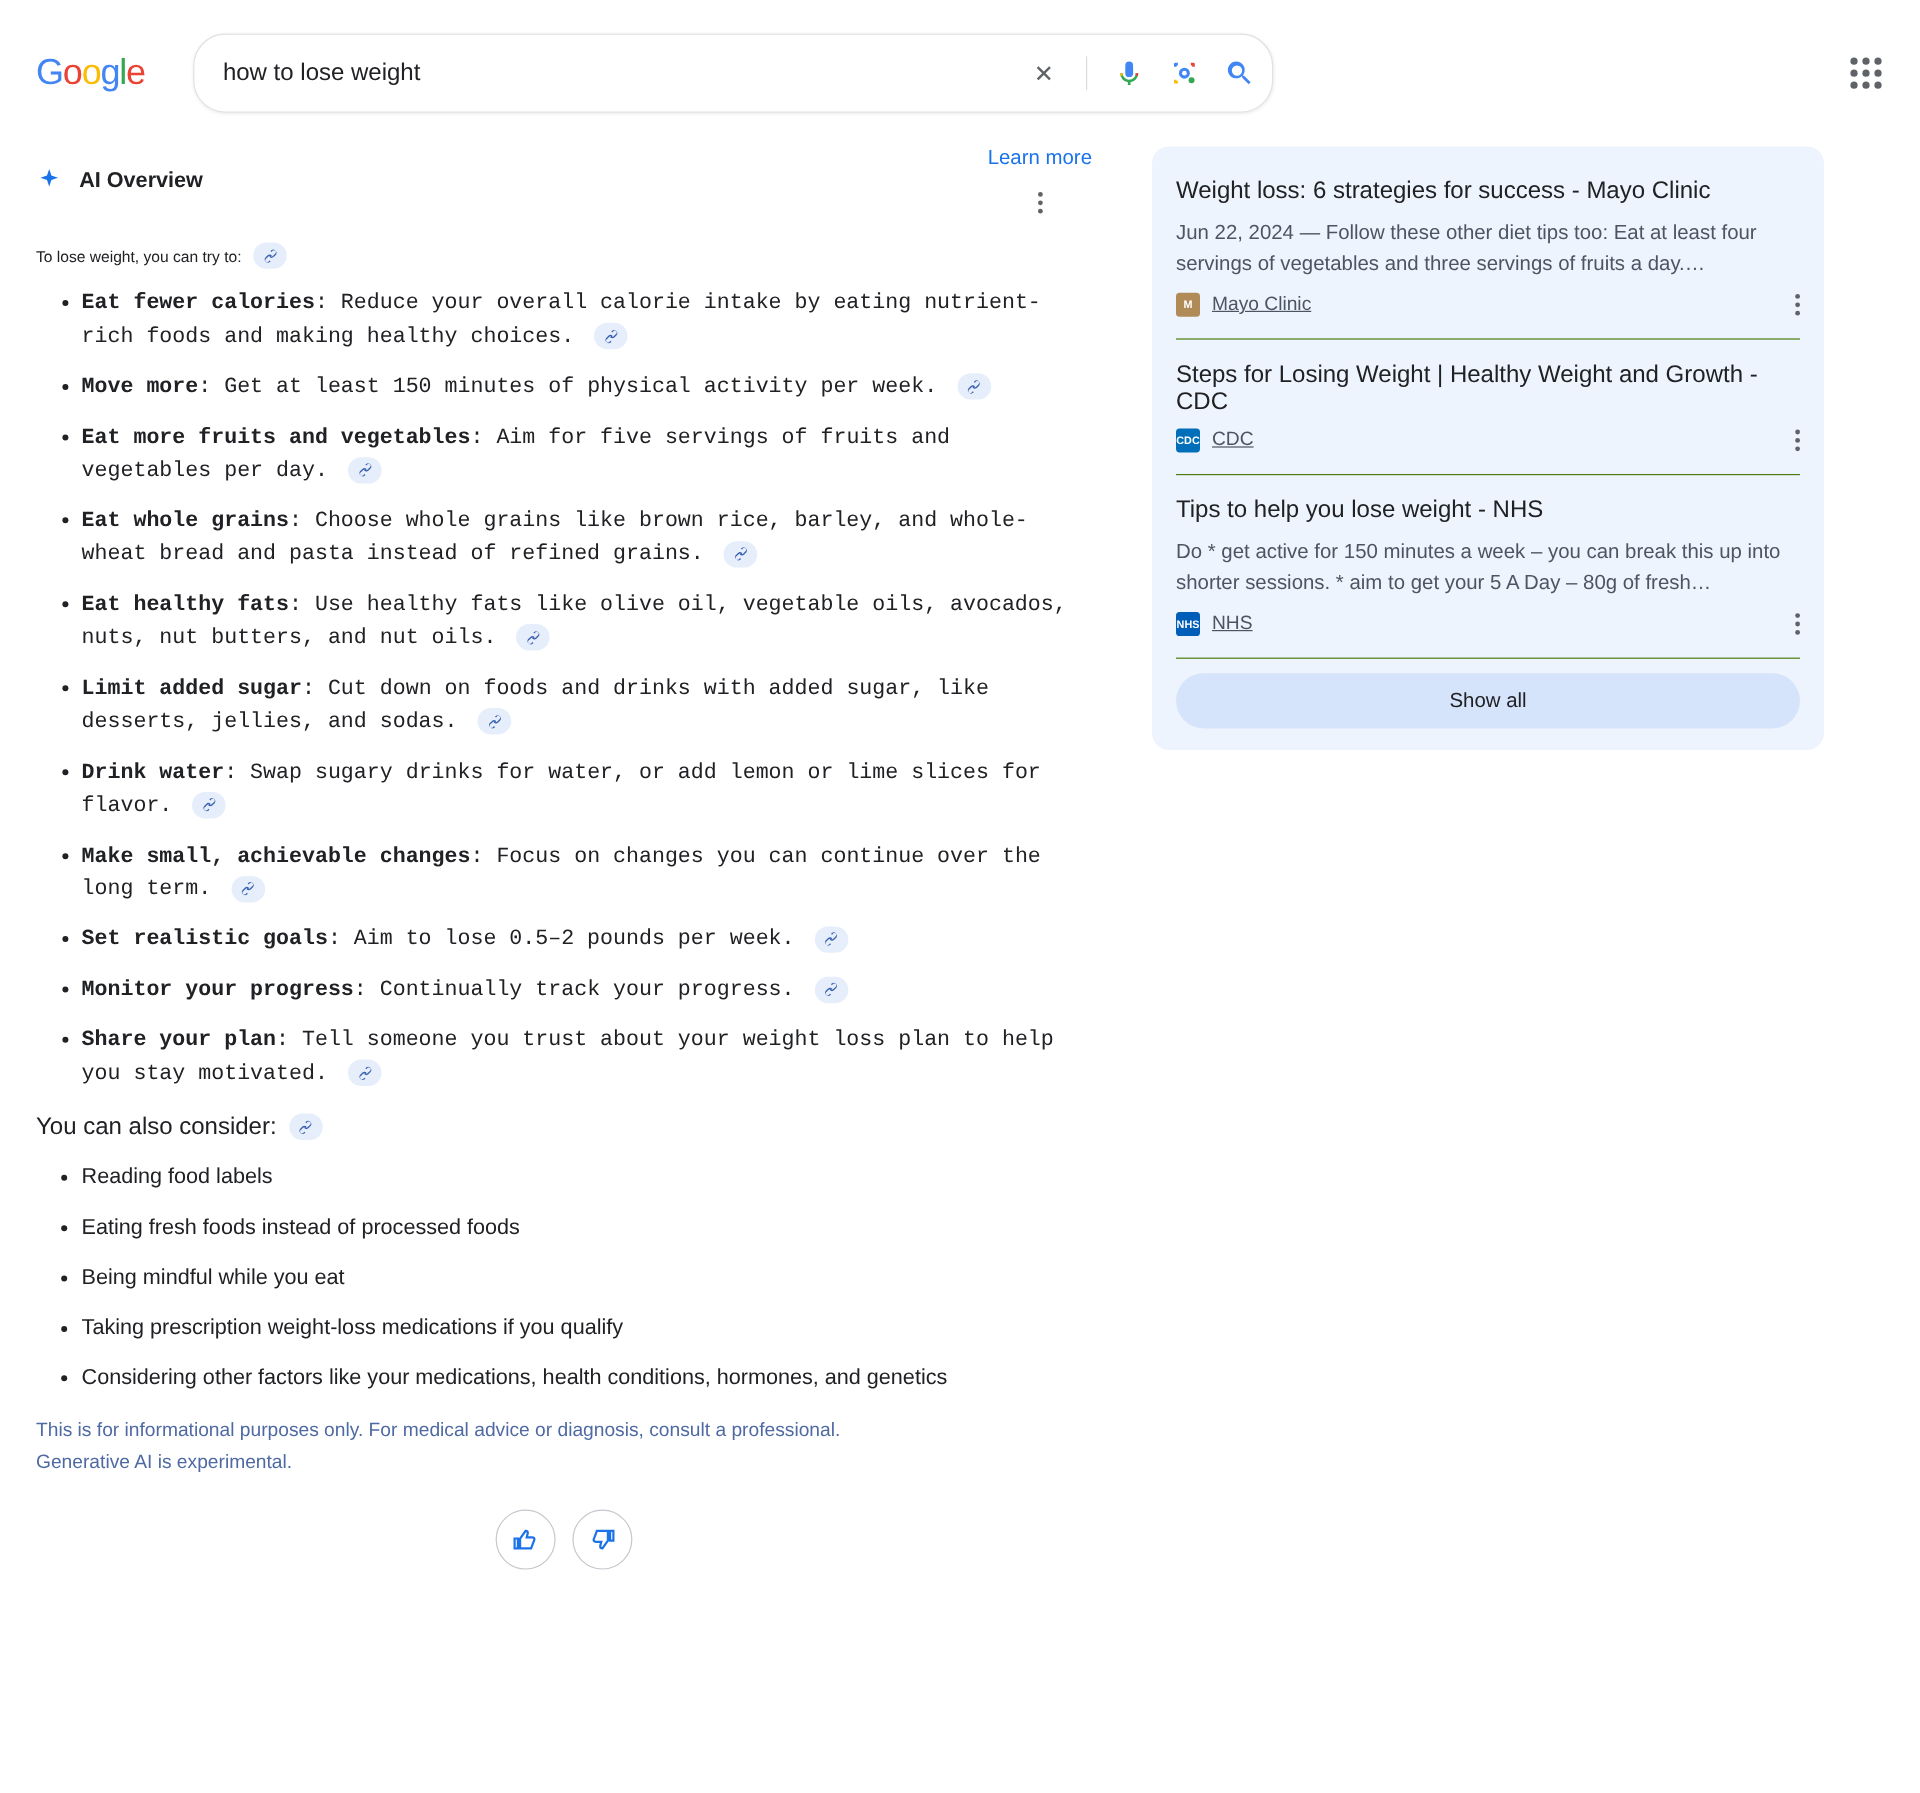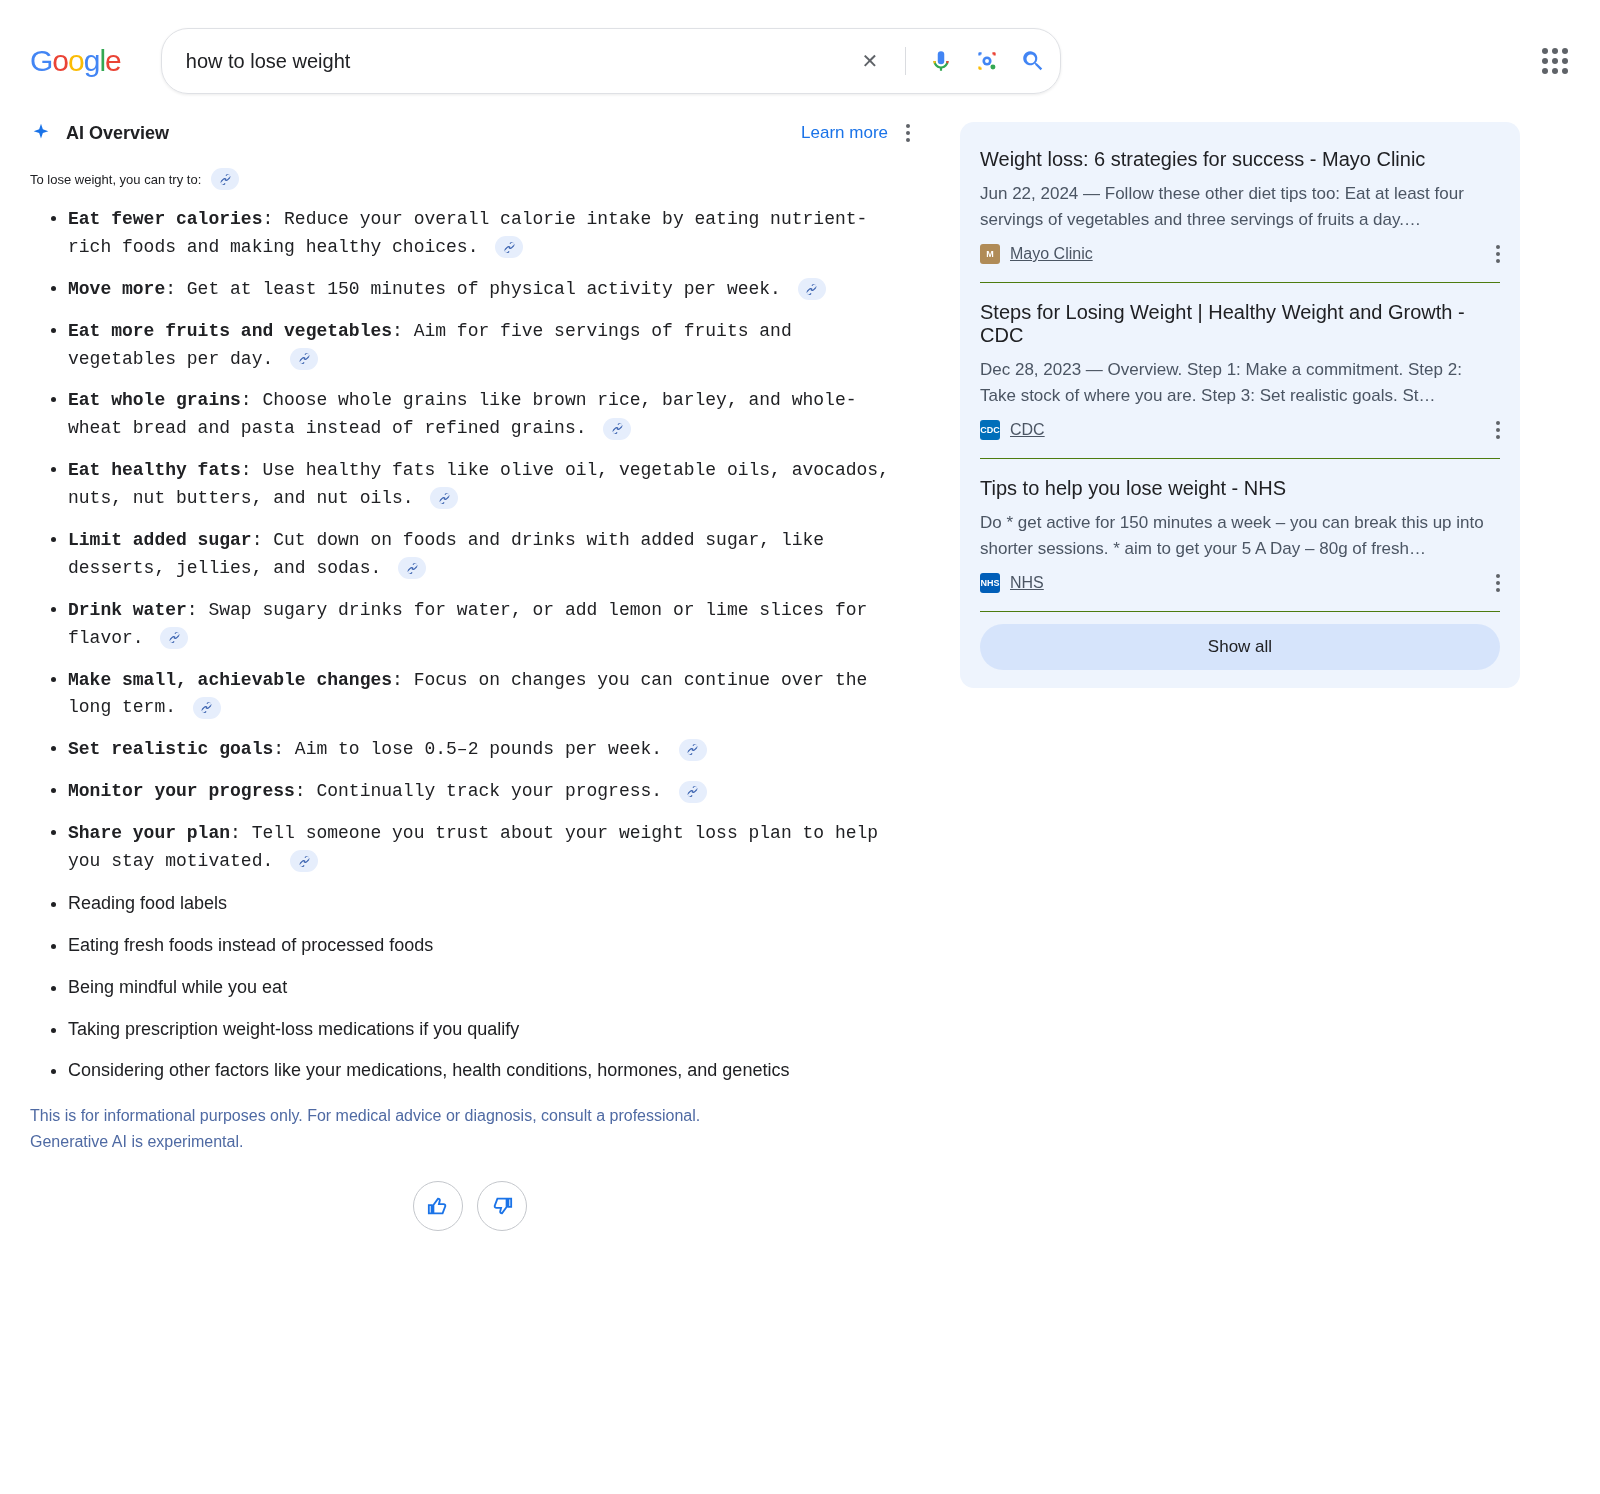--- a/index.html
+++ b/index.html
@@ -37,21 +37,21 @@
   .tools{ margin-left:auto; margin-right:330px; color:#5f6368; padding-bottom:14px; cursor:pointer;}
   .vdots{display:inline-flex;flex-direction:column;gap:3px;}
   .vdots span{width:4px;height:4px;background:#5f6368;border-radius:50%;}
 
   .content{ display:flex; gap:50px; padding-top:28px;}
   .main{ flex:0 0 880px; }
 
   .ai-header{display:flex;align-items:center;gap:14px; margin-bottom:24px;}
   .spark{width:22px;height:22px;}
   .ai-title{font-size:18px;font-weight:700;color:#202124;}
-  .ai-header-right{margin-left:auto;display:flex;align-items:center;gap:18px;}
+  .ai-header-right{margin-left:auto;display:flex;align-items:center;gap:18px;flex-direction:column;}
   .learn-more{color:#1a73e8;font-size:17px;cursor:pointer;}
 
   .lead{font-size:13px;color:#202124;margin-bottom:16px;display:flex;align-items:center;gap:10px;}
   .link-chip{display:inline-flex;align-items:center;justify-content:center;width:28px;height:22px;background:#e6eefc;border-radius:12px;cursor:pointer;}
   .link-chip svg{width:13px;height:13px;}
 
   ul.points{list-style:disc; padding-left:38px;font-family:Liberation Mono, monospace;}
   ul.points li{font-size:18px;line-height:1.55;color:#202124;margin-bottom:14px;}
   ul.points li b{font-weight:700;}
   .chip-inline{margin-left:6px;vertical-align:middle;}
@@ -221,20 +221,28 @@
                 <path fill="#3b63b0" d="M10 13a5 5 0 0 0 7 0l3-3a5 5 0 0 0-7-7l-1 1 1.5 1.5 1-1a3 3 0 1 1 4 4l-3 3a3 3 0 0 1-4 0L10 13zm4-2a5 5 0 0 0-7 0l-3 3a5 5 0 0 0 7 7l1-1-1.5-1.5-1 1a3 3 0 1 1-4-4l3-3a3 3 0 0 1 4 0L14 11z"></path>
               </svg>
             </span></li>
           <li><b>Share your plan</b><span>: Tell someone you trust about your weight loss plan to help you stay motivated.</span> <span class="link-chip chip-inline">
               <svg viewBox="0 0 24 24">
                 <path fill="#3b63b0" d="M10 13a5 5 0 0 0 7 0l3-3a5 5 0 0 0-7-7l-1 1 1.5 1.5 1-1a3 3 0 1 1 4 4l-3 3a3 3 0 0 1-4 0L10 13zm4-2a5 5 0 0 0-7 0l-3 3a5 5 0 0 0 7 7l1-1-1.5-1.5-1 1a3 3 0 1 1-4-4l3-3a3 3 0 0 1 4 0L14 11z"></path>
               </svg>
             </span></li>
         </ul>
 
+    <div class="subhead">
+      <span>You can also consider:</span>
+      <span class="link-chip">
+            <svg viewBox="0 0 24 24">
+              <path fill="#3b63b0" d="M10 13a5 5 0 0 0 7 0l3-3a5 5 0 0 0-7-7l-1 1 1.5 1.5 1-1a3 3 0 1 1 4 4l-3 3a3 3 0 0 1-4 0L10 13zm4-2a5 5 0 0 0-7 0l-3 3a5 5 0 0 0 7 7l1-1-1.5-1.5-1 1a3 3 0 1 1-4-4l3-3a3 3 0 0 1 4 0L14 11z"></path>
+            </svg>
+          </span>
+    </div>
 
     <ul class="plain" id="also-list">
           <li>Reading food labels</li>
           <li>Eating fresh foods instead of processed foods</li>
           <li>Being mindful while you eat</li>
           <li>Taking prescription weight-loss medications if you qualify</li>
           <li>Considering other factors like your medications, health conditions, hormones, and genetics</li>
         </ul>
 
     <div class="disclaimer">
@@ -267,21 +275,20 @@
             <span class="src-name">Mayo Clinic</span>
             <span class="vdots src-menu">
               <span></span>
               <span></span>
               <span></span>
             </span>
           </div>
         </div>
         <div class="src">
           <div class="src-title">Steps for Losing Weight | Healthy Weight and Growth - CDC</div>
-          <div class="src-snip"><span class="src-date">Dec 28, 2023 — </span>Overview. Step 1: Make a commitment. Step 2: Take stock of where you are. Step 3: Set realistic goals. St…</div>
           <div class="src-footer">
             <span class="src-fav" style="background: rgb(0, 111, 186);">CDC</span>
             <span class="src-name">CDC</span>
             <span class="vdots src-menu">
               <span></span>
               <span></span>
               <span></span>
             </span>
           </div>
         </div>

